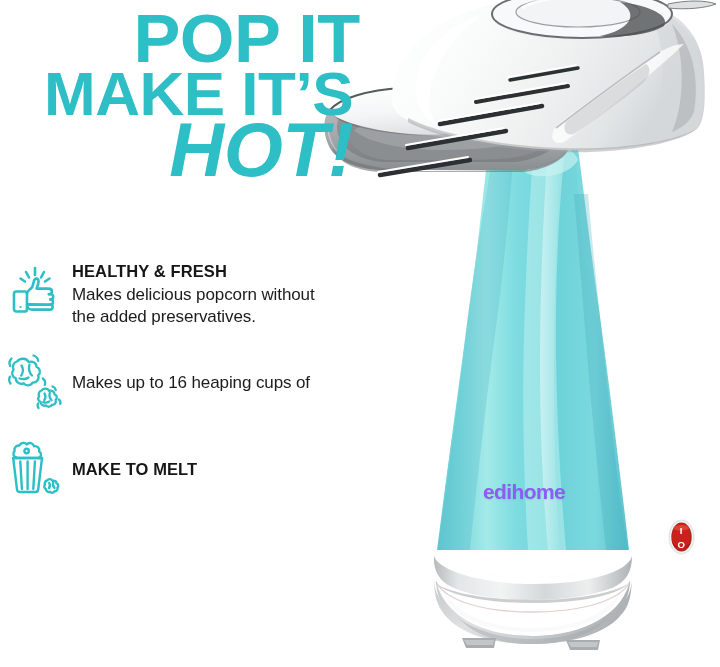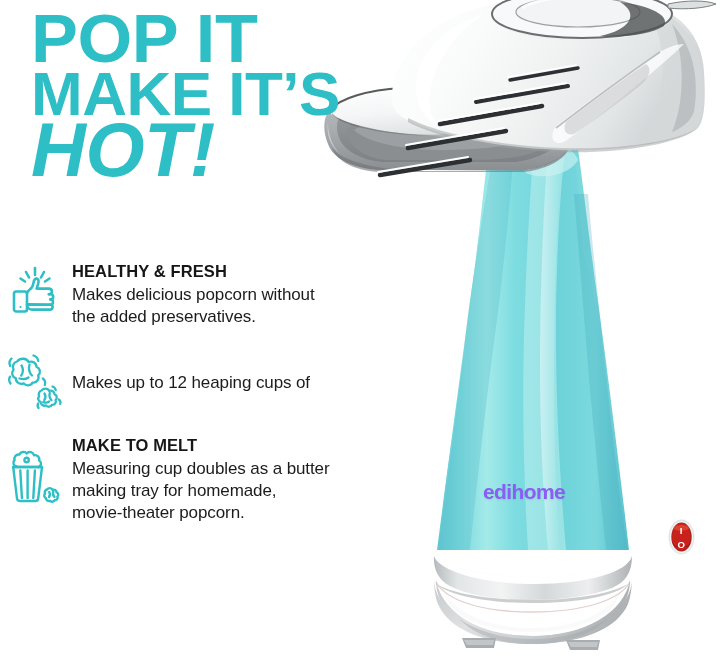--- a/index.html
+++ b/index.html
@@ -12,23 +12,24 @@
   #page{
     position:relative;
     width:720px; height:667px;
     background:#ffffff;
     overflow:hidden;
   }
 
   
   .headline{
     position:absolute;
-    left:31px; top:8px;
+    left:13px; top:8px;
     width:340px;
     z-index:6;
+    text-align:right;
   }
   .headline-line{
     display:block;
     color:#2DBEC6;
     font-family:"Liberation Sans", sans-serif;
     font-weight:bold;
     letter-spacing:-0.5px;
     line-height:0.90;
     white-space:nowrap;
   }
@@ -179,21 +180,21 @@
             <path d="M38.2 50.2 C40.2 50.9 42.5 50.7 44.2 49.5"></path>
 
             <path d="M47.5 34.5 C49.2 35 50.4 36.3 50.7 38.1"></path>
             <path d="M53.8 47.5 C55.2 48.5 55.8 50.3 55.2 51.9"></path>
             <path d="M33.5 56 C32.5 54.7 32.4 52.9 33.2 51.4"></path>
           </g>
         </svg>
       </div>
       <div class="feat-text">
         <div class="feat-body">
-          <span>Makes up to 12 heaping cups of</span>
+          <span>Makes up to 16 heaping cups of</span>
         </div>
       </div>
     </div>
 
     <div class="feature">
       <div class="feat-icon">
         <svg width="60" height="58" viewBox="0 0 60 58">
           <g fill="none" stroke="#2DBEC6" stroke-width="2.4" stroke-linecap="round" stroke-linejoin="round">
 
             <path d="M10.5 17.5 C7.5 17 6.2 13.2 8.6 11 C7.6 8 10.2 5 13.4 5.6
@@ -215,25 +216,20 @@
                      C52.4 44 52.8 46.4 51.4 47.7 C52.1 49.6 50.6 51.5 48.6 51.3
                      C47.7 53.1 45.2 53.3 44.1 51.8 C42.2 52.6 39.9 51.2 40 49.1
                      C38.2 48.6 37.6 46.2 39 44.8 C38.1 43 39.2 41 41 40.5 Z"></path>
             <path d="M43.2 43 C44.1 44.5 44 46.5 43 48"></path>
             <path d="M47.2 42.5 C46.7 44.5 47.2 46.7 48.5 48"></path>
           </g>
         </svg>
       </div>
       <div class="feat-text">
         <div class="feat-title">MAKE TO MELT</div>
-        <div class="feat-body">
-          <span>Measuring cup doubles as a butter</span>
-          <span>making tray for homemade,</span>
-          <span>movie-theater popcorn.</span>
-        </div>
       </div>
     </div>
 
   </div>
 
   <div class="product">
     <svg viewBox="0 0 400 673" xmlns="http://www.w3.org/2000/svg">
       <defs>
 
         <linearGradient id="gBody" x1="0" y1="0" x2="1" y2="0">

